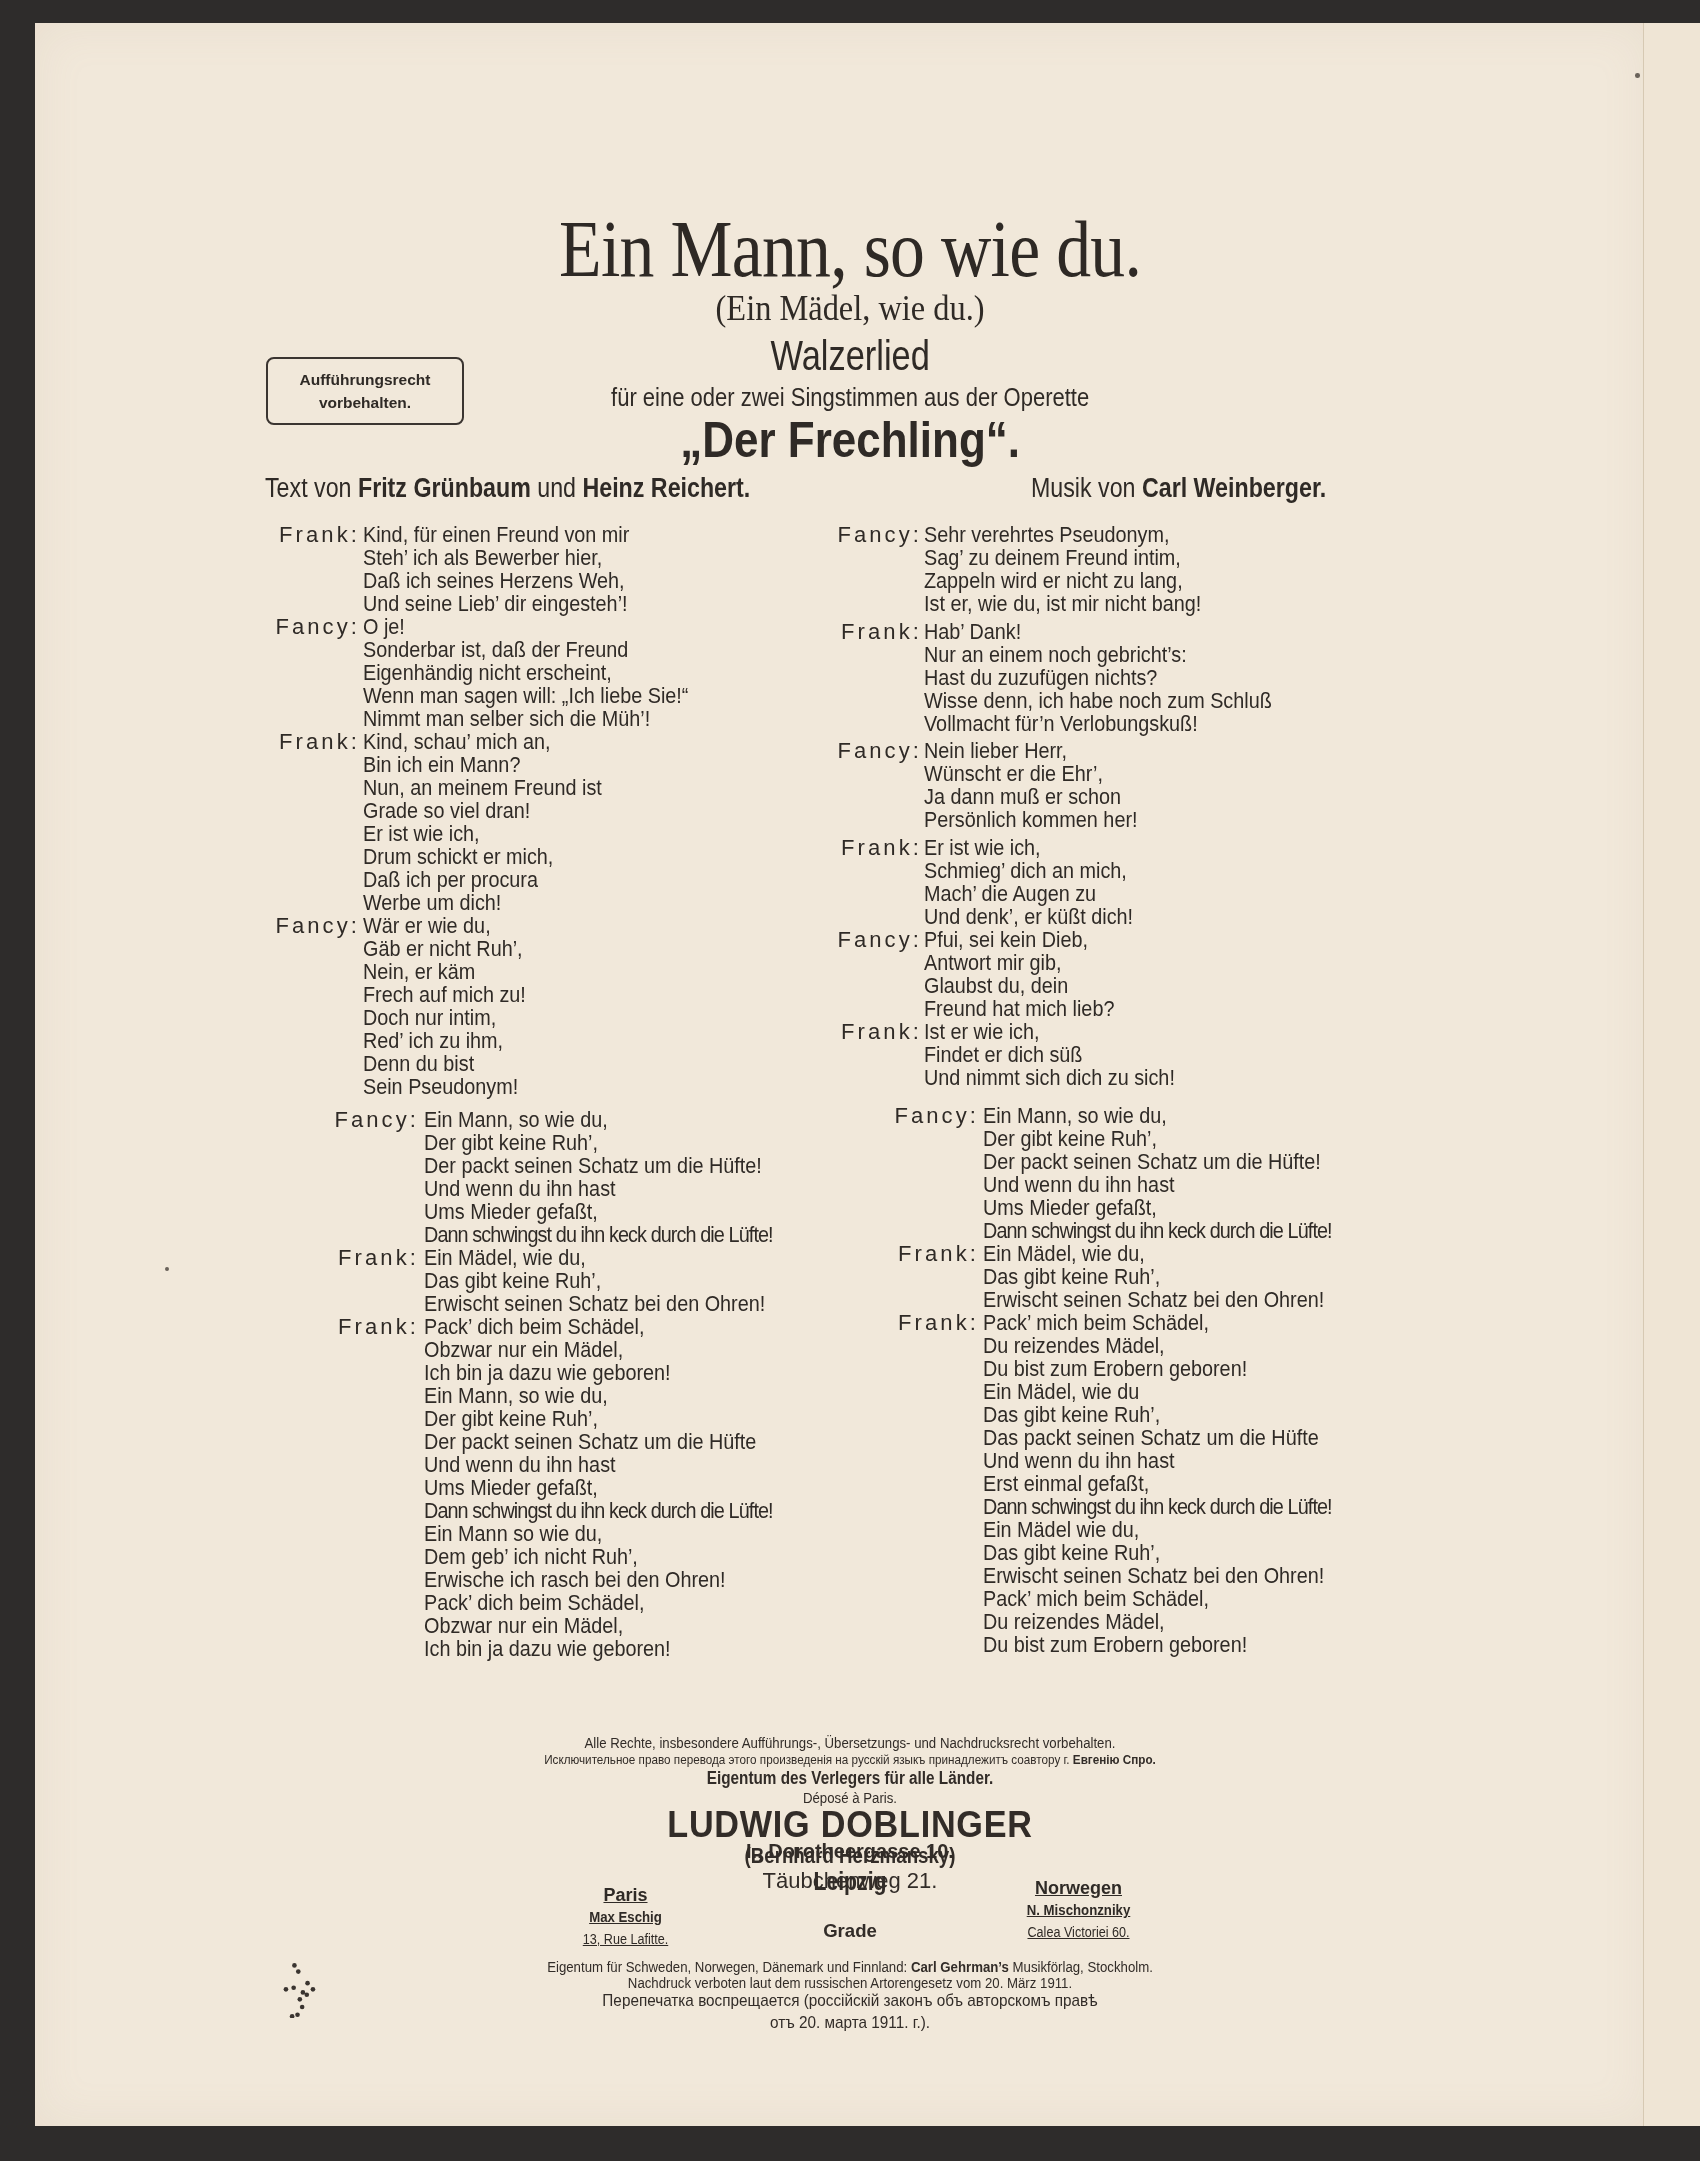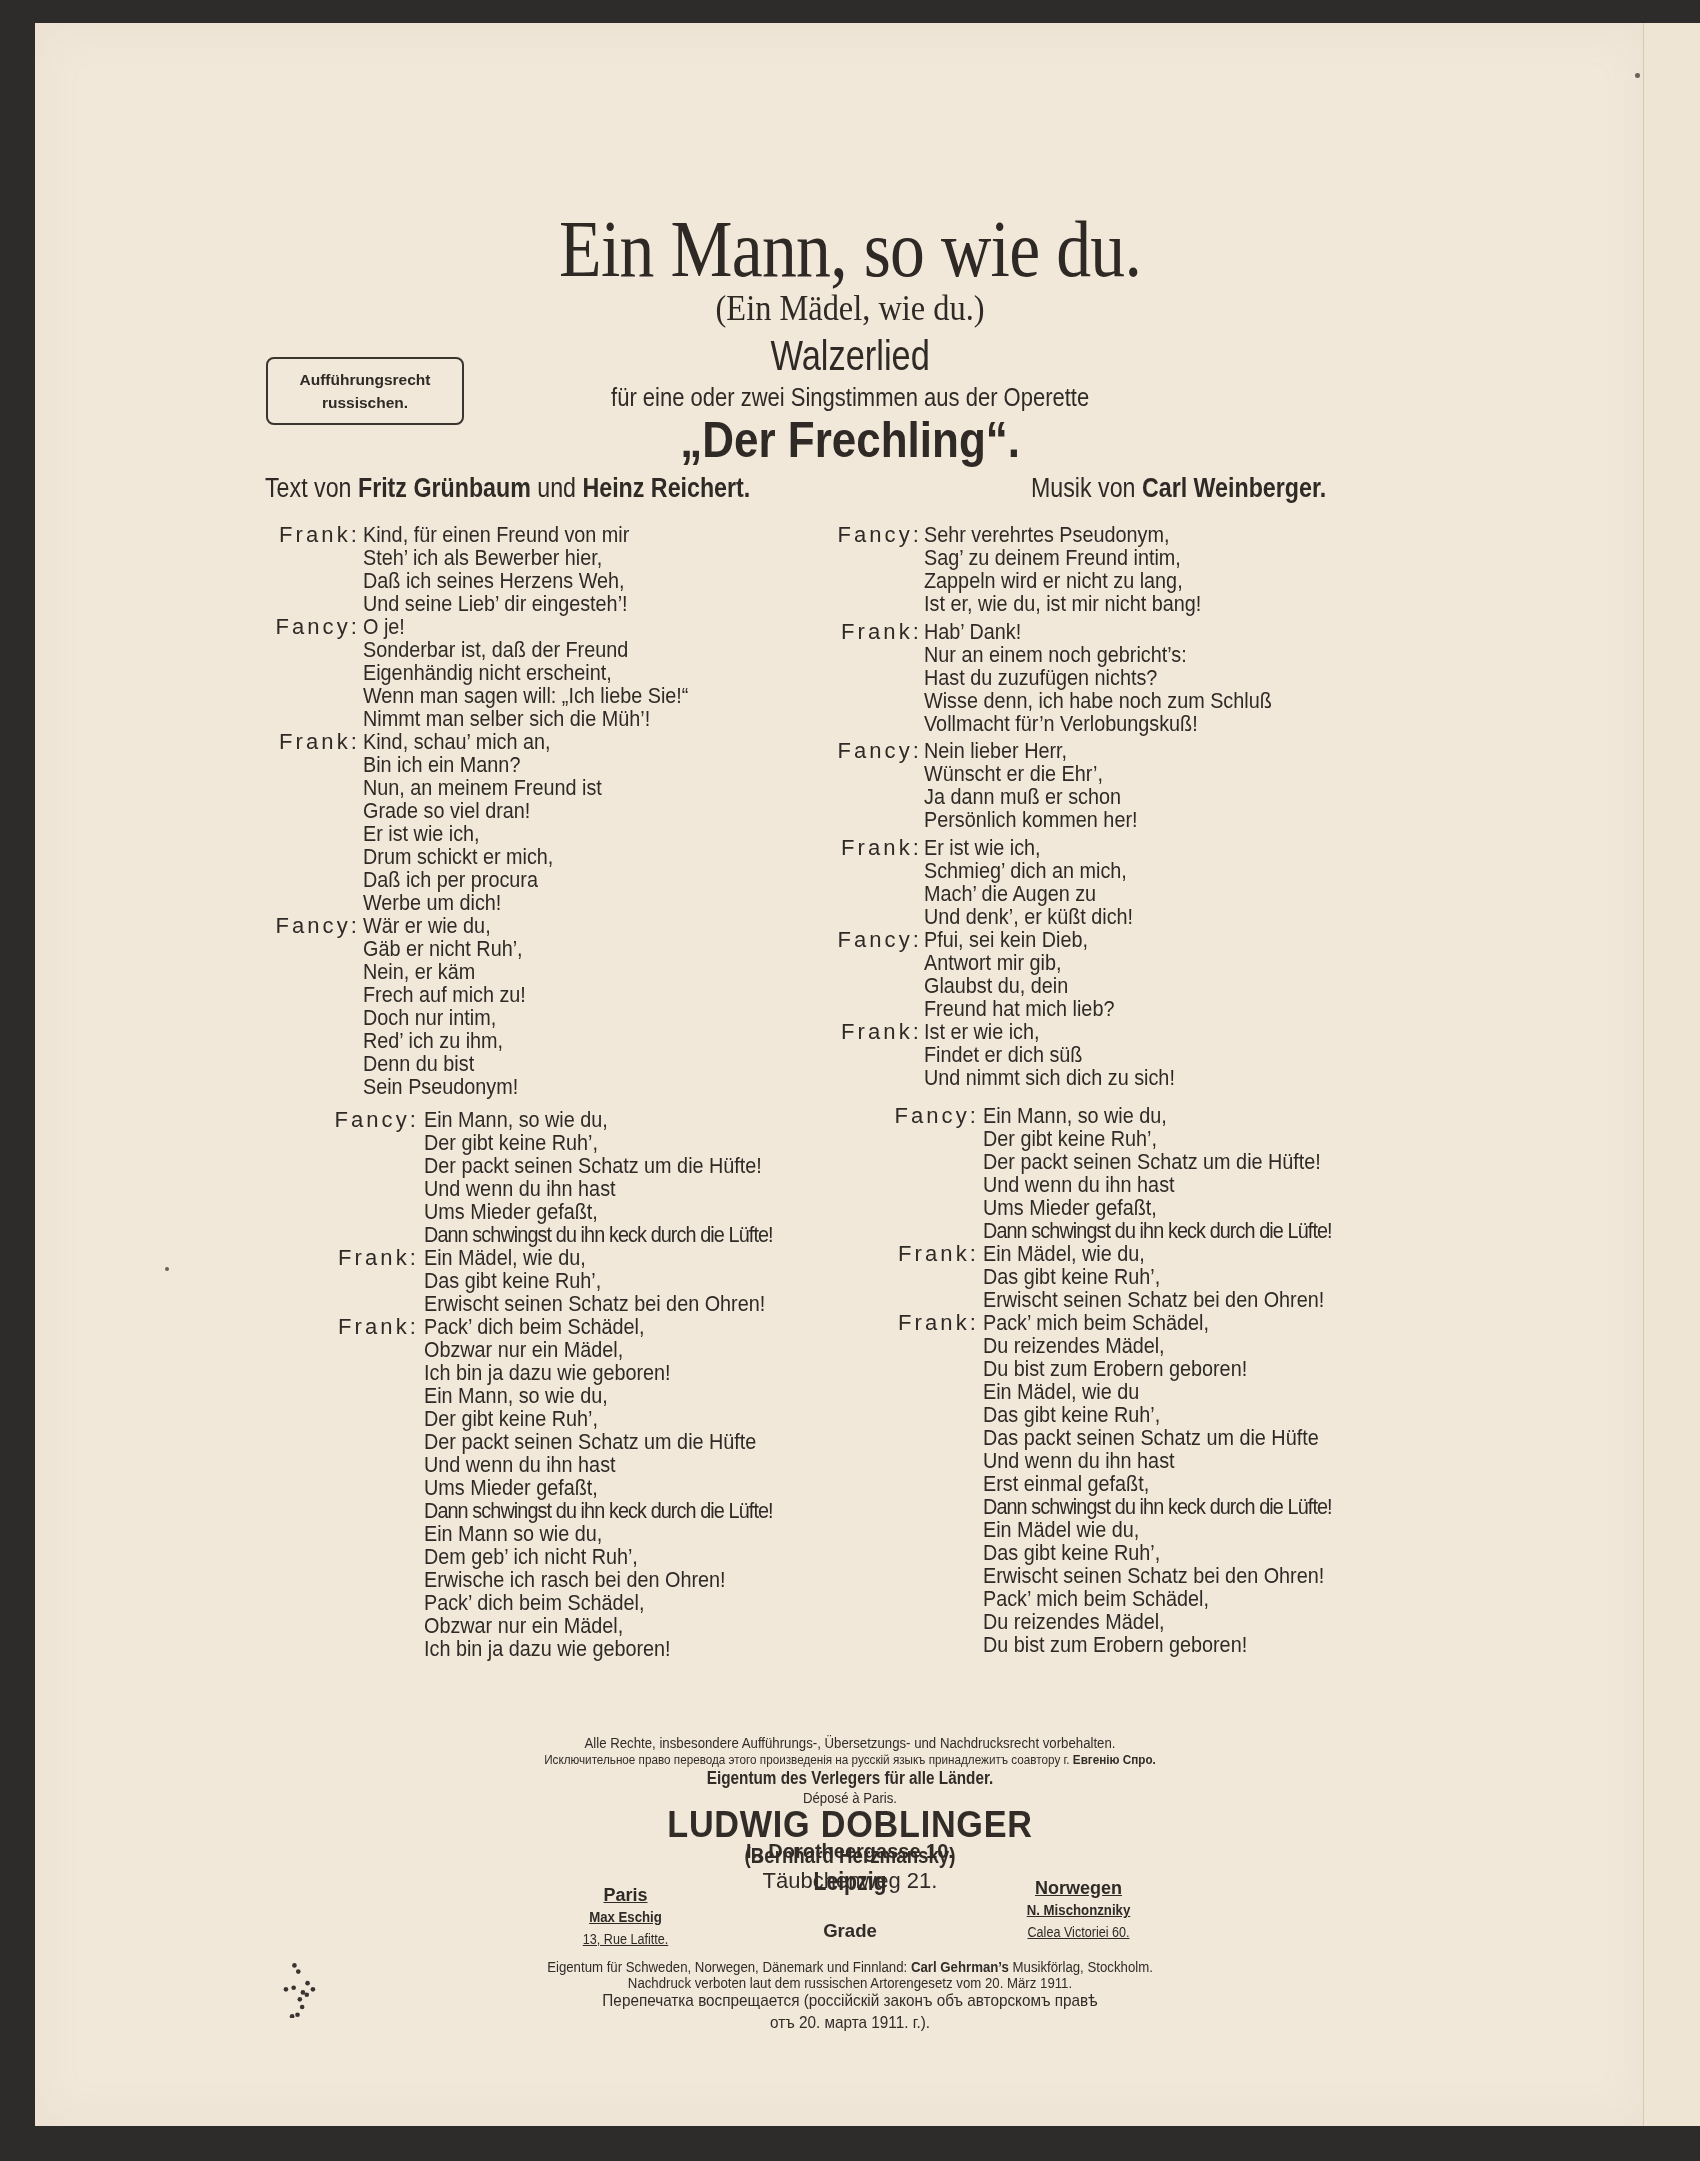--- a/index.html
+++ b/index.html
@@ -81,21 +81,21 @@
 <div class="speck" style="left:165px;top:1267px;width:3.9px;height:3.9px;"></div>
 
 <div class="abs title center">Ein Mann, so wie du.</div>
 <div class="abs subtitle center">(Ein Mädel, wie du.)</div>
 <div class="abs walzer center">Walzerlied</div>
 <div class="abs fuer center">für eine oder zwei Singstimmen aus der Operette</div>
 <div class="abs frechling center">„Der Frechling“.</div>
 
 <div class="abs rights-box">
   <div>Aufführungsrecht</div>
-  <div>russischen.</div>
+  <div>vorbehalten.</div>
 </div>
 
 <div class="abs credit-left">
   <span>Text von</span>
   <b>Fritz Grünbaum</b>
   <span>und</span>
   <b>Heinz Reichert.</b>
 </div>
 <div class="abs credit-right">
   <span>Musik von</span>

